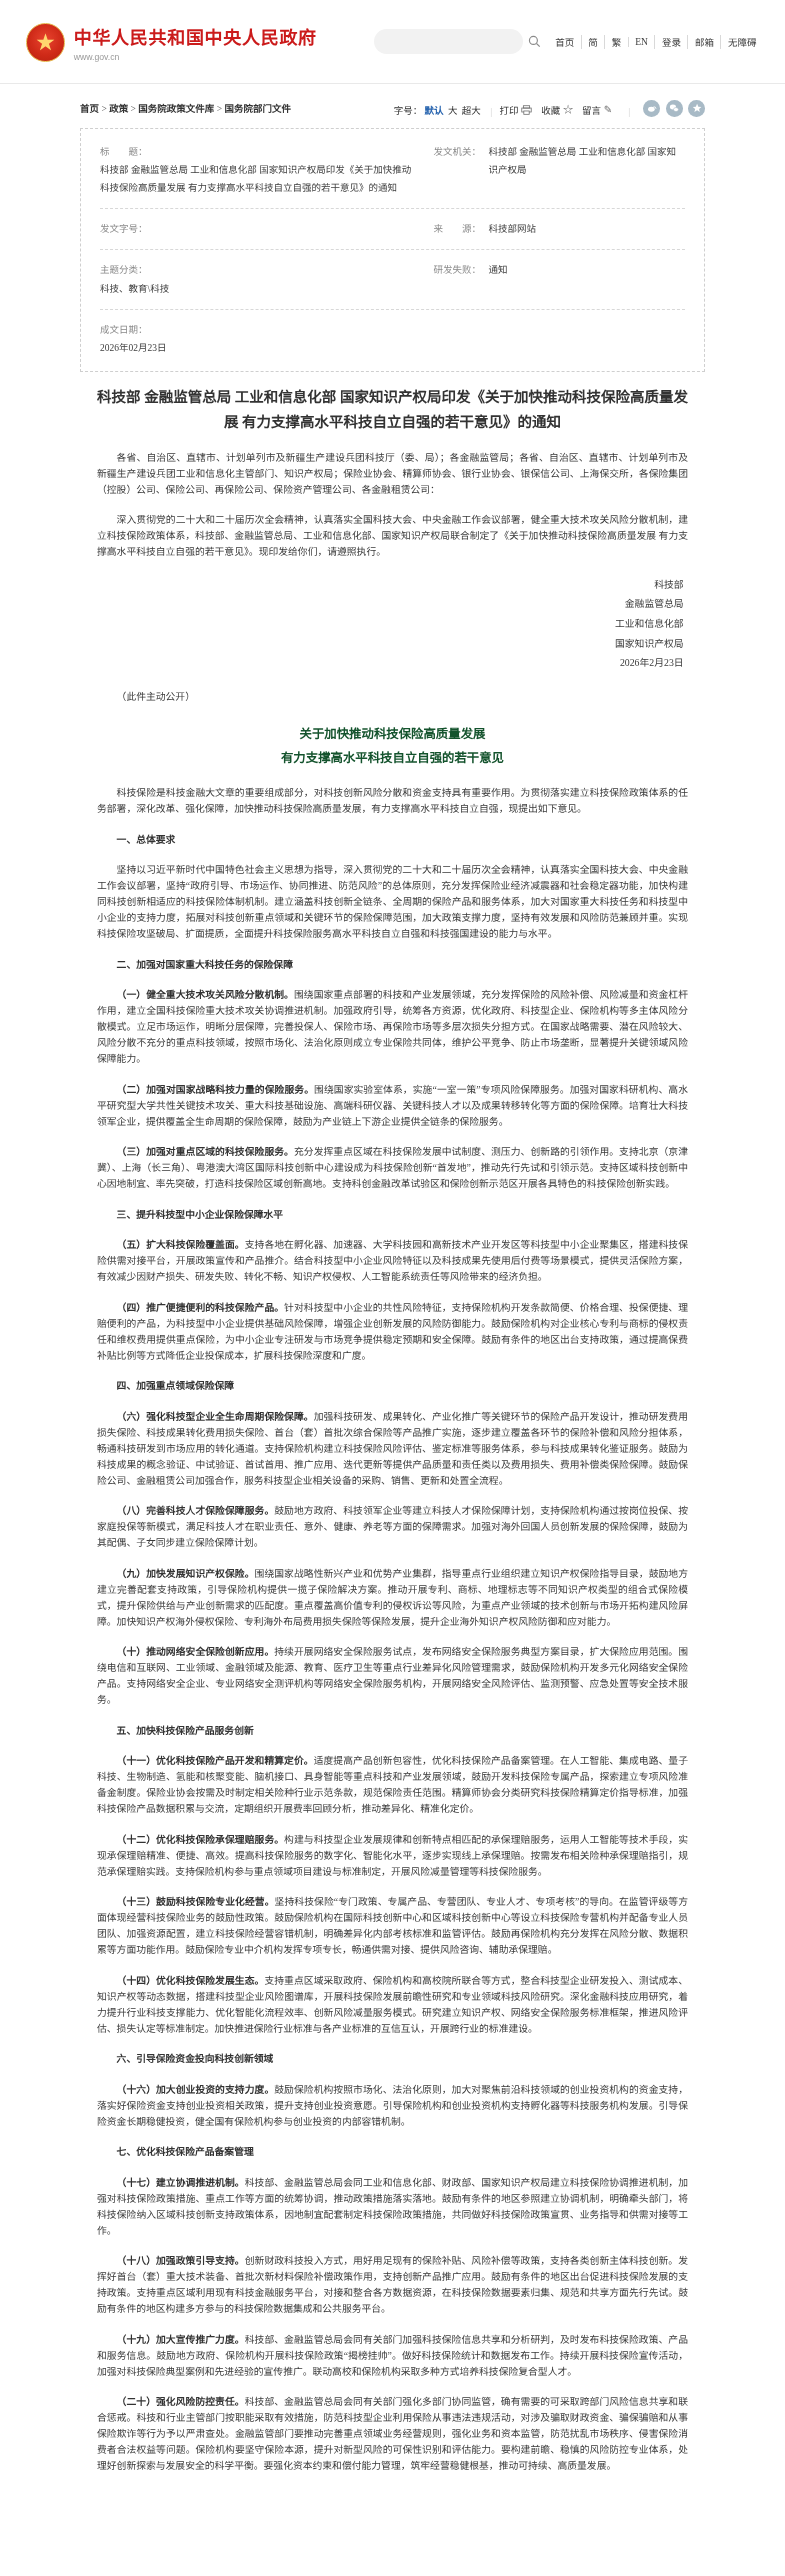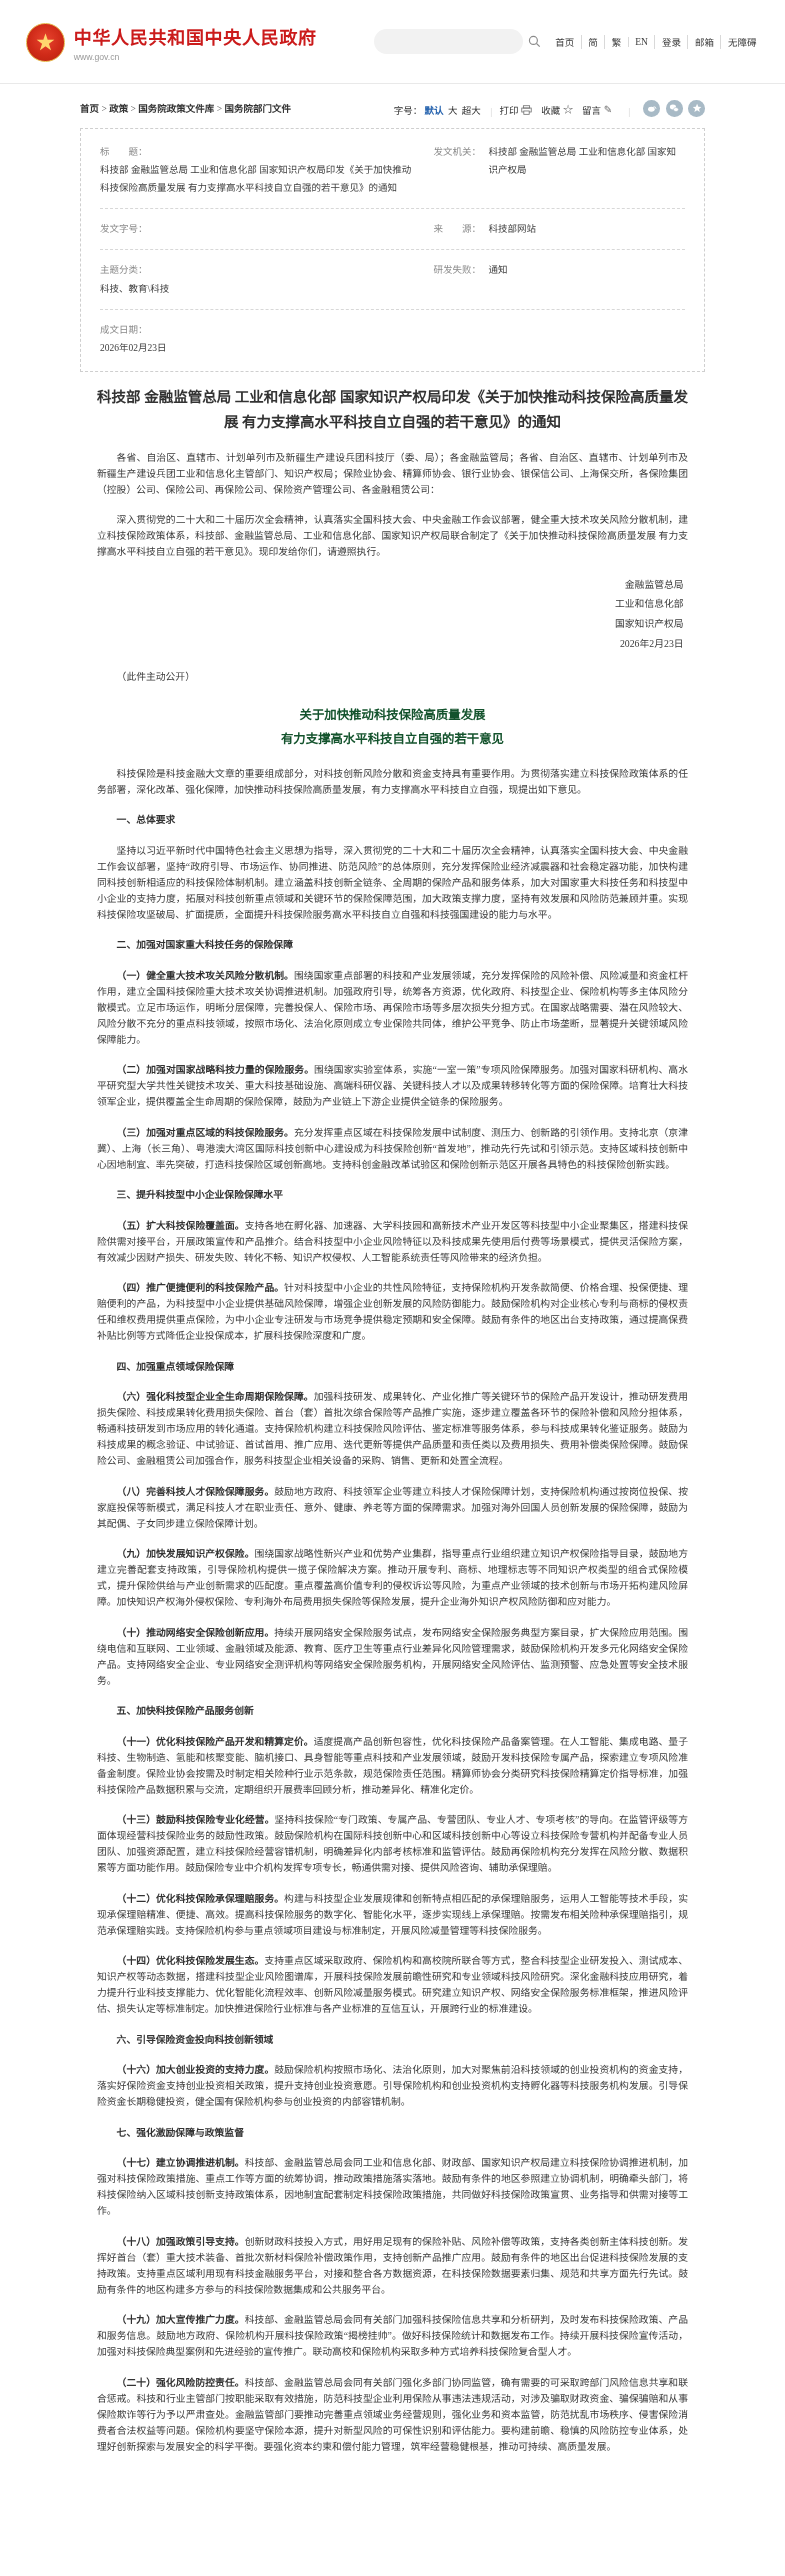--- a/index.html
+++ b/index.html
@@ -180,20 +180,21 @@
     </div>
   </div>
 </div>
 
 <div class="article">
   <h1 class="doc-title">科技部 金融监管总局 工业和信息化部 国家知识产权局印发《关于加快推动科技保险高质量发展 有力支撑高水平科技自立自强的若干意见》的通知</h1>
   <div>
       <p class="para">各省、自治区、直辖市、计划单列市及新疆生产建设兵团科技厅（委、局）；各金融监管局；各省、自治区、直辖市、计划单列市及新疆生产建设兵团工业和信息化主管部门、知识产权局；保险业协会、精算师协会、银行业协会、银保信公司、上海保交所，各保险集团（控股）公司、保险公司、再保险公司、保险资产管理公司、各金融租赁公司：</p>
       <p class="para">深入贯彻党的二十大和二十届历次全会精神，认真落实全国科技大会、中央金融工作会议部署，健全重大技术攻关风险分散机制，建立科技保险政策体系，科技部、金融监管总局、工业和信息化部、国家知识产权局联合制定了《关于加快推动科技保险高质量发展 有力支撑高水平科技自立自强的若干意见》。现印发给你们，请遵照执行。</p>
       <div class="sign">
+        <div class="sign-line">科技部</div>
         <div class="sign-line">金融监管总局</div>
         <div class="sign-line">工业和信息化部</div>
         <div class="sign-line">国家知识产权局</div>
         <div class="sign-line">2026年2月23日</div>
       </div>
       <p class="para">（此件主动公开）</p>
       <div class="doc-subtitle">
         <div>关于加快推动科技保险高质量发展</div>
         <div>有力支撑高水平科技自立自强的若干意见</div>
       </div>
@@ -207,25 +208,25 @@
       <p class="sec-h">三、提升科技型中小企业保险保障水平</p>
       <p class="para"><b>（五）扩大科技保险覆盖面。</b>支持各地在孵化器、加速器、大学科技园和高新技术产业开发区等科技型中小企业聚集区，搭建科技保险供需对接平台，开展政策宣传和产品推介。结合科技型中小企业风险特征以及科技成果先使用后付费等场景模式，提供灵活保险方案，有效减少因财产损失、研发失败、转化不畅、知识产权侵权、人工智能系统责任等风险带来的经济负担。</p>
       <p class="para"><b>（四）推广便捷便利的科技保险产品。</b>针对科技型中小企业的共性风险特征，支持保险机构开发条款简便、价格合理、投保便捷、理赔便利的产品，为科技型中小企业提供基础风险保障，增强企业创新发展的风险防御能力。鼓励保险机构对企业核心专利与商标的侵权责任和维权费用提供重点保险，为中小企业专注研发与市场竞争提供稳定预期和安全保障。鼓励有条件的地区出台支持政策，通过提高保费补贴比例等方式降低企业投保成本，扩展科技保险深度和广度。</p>
       <p class="sec-h">四、加强重点领域保险保障</p>
       <p class="para"><b>（六）强化科技型企业全生命周期保险保障。</b>加强科技研发、成果转化、产业化推广等关键环节的保险产品开发设计，推动研发费用损失保险、科技成果转化费用损失保险、首台（套）首批次综合保险等产品推广实施，逐步建立覆盖各环节的保险补偿和风险分担体系，畅通科技研发到市场应用的转化通道。支持保险机构建立科技保险风险评估、鉴定标准等服务体系，参与科技成果转化鉴证服务。鼓励为科技成果的概念验证、中试验证、首试首用、推广应用、迭代更新等提供产品质量和责任类以及费用损失、费用补偿类保险保障。鼓励保险公司、金融租赁公司加强合作，服务科技型企业相关设备的采购、销售、更新和处置全流程。</p>
       <p class="para"><b>（八）完善科技人才保险保障服务。</b>鼓励地方政府、科技领军企业等建立科技人才保险保障计划，支持保险机构通过按岗位投保、按家庭投保等新模式，满足科技人才在职业责任、意外、健康、养老等方面的保障需求。加强对海外回国人员创新发展的保险保障，鼓励为其配偶、子女同步建立保险保障计划。</p>
       <p class="para"><b>（九）加快发展知识产权保险。</b>围绕国家战略性新兴产业和优势产业集群，指导重点行业组织建立知识产权保险指导目录，鼓励地方建立完善配套支持政策，引导保险机构提供一揽子保险解决方案。推动开展专利、商标、地理标志等不同知识产权类型的组合式保险模式，提升保险供给与产业创新需求的匹配度。重点覆盖高价值专利的侵权诉讼等风险，为重点产业领域的技术创新与市场开拓构建风险屏障。加快知识产权海外侵权保险、专利海外布局费用损失保险等保险发展，提升企业海外知识产权风险防御和应对能力。</p>
       <p class="para"><b>（十）推动网络安全保险创新应用。</b>持续开展网络安全保险服务试点，发布网络安全保险服务典型方案目录，扩大保险应用范围。围绕电信和互联网、工业领域、金融领域及能源、教育、医疗卫生等重点行业差异化风险管理需求，鼓励保险机构开发多元化网络安全保险产品。支持网络安全企业、专业网络安全测评机构等网络安全保险服务机构，开展网络安全风险评估、监测预警、应急处置等安全技术服务。</p>
       <p class="sec-h">五、加快科技保险产品服务创新</p>
       <p class="para"><b>（十一）优化科技保险产品开发和精算定价。</b>适度提高产品创新包容性，优化科技保险产品备案管理。在人工智能、集成电路、量子科技、生物制造、氢能和核聚变能、脑机接口、具身智能等重点科技和产业发展领域，鼓励开发科技保险专属产品，探索建立专项风险准备金制度。保险业协会按需及时制定相关险种行业示范条款，规范保险责任范围。精算师协会分类研究科技保险精算定价指导标准，加强科技保险产品数据积累与交流，定期组织开展费率回顾分析，推动差异化、精准化定价。</p>
+      <p class="para"><b>（十二）优化科技保险承保理赔服务。</b>构建与科技型企业发展规律和创新特点相匹配的承保理赔服务，运用人工智能等技术手段，实现承保理赔精准、便捷、高效。提高科技保险服务的数字化、智能化水平，逐步实现线上承保理赔。按需发布相关险种承保理赔指引，规范承保理赔实践。支持保险机构参与重点领域项目建设与标准制定，开展风险减量管理等科技保险服务。</p>
       <p class="para"><b>（十三）鼓励科技保险专业化经营。</b>坚持科技保险“专门政策、专属产品、专营团队、专业人才、专项考核”的导向。在监管评级等方面体现经营科技保险业务的鼓励性政策。鼓励保险机构在国际科技创新中心和区域科技创新中心等设立科技保险专营机构并配备专业人员团队、加强资源配置，建立科技保险经营容错机制，明确差异化内部考核标准和监管评估。鼓励再保险机构充分发挥在风险分散、数据积累等方面功能作用。鼓励保险专业中介机构发挥专项专长，畅通供需对接、提供风险咨询、辅助承保理赔。</p>
-      <p class="para"><b>（十二）优化科技保险承保理赔服务。</b>构建与科技型企业发展规律和创新特点相匹配的承保理赔服务，运用人工智能等技术手段，实现承保理赔精准、便捷、高效。提高科技保险服务的数字化、智能化水平，逐步实现线上承保理赔。按需发布相关险种承保理赔指引，规范承保理赔实践。支持保险机构参与重点领域项目建设与标准制定，开展风险减量管理等科技保险服务。</p>
       <p class="para"><b>（十四）优化科技保险发展生态。</b>支持重点区域采取政府、保险机构和高校院所联合等方式，整合科技型企业研发投入、测试成本、知识产权等动态数据，搭建科技型企业风险图谱库，开展科技保险发展前瞻性研究和专业领域科技风险研究。深化金融科技应用研究，着力提升行业科技支撑能力、优化智能化流程效率、创新风险减量服务模式。研究建立知识产权、网络安全保险服务标准框架，推进风险评估、损失认定等标准制定。加快推进保险行业标准与各产业标准的互信互认，开展跨行业的标准建设。</p>
       <p class="sec-h">六、引导保险资金投向科技创新领域</p>
       <p class="para"><b>（十六）加大创业投资的支持力度。</b>鼓励保险机构按照市场化、法治化原则，加大对聚焦前沿科技领域的创业投资机构的资金支持，落实好保险资金支持创业投资相关政策，提升支持创业投资意愿。引导保险机构和创业投资机构支持孵化器等科技服务机构发展。引导保险资金长期稳健投资，健全国有保险机构参与创业投资的内部容错机制。</p>
-      <p class="sec-h">七、强化激励保障与政策监督</p>
+      <p class="sec-h">七、优化科技保险产品备案管理</p>
       <p class="para"><b>（十七）建立协调推进机制。</b>科技部、金融监管总局会同工业和信息化部、财政部、国家知识产权局建立科技保险协调推进机制，加强对科技保险政策措施、重点工作等方面的统筹协调，推动政策措施落实落地。鼓励有条件的地区参照建立协调机制，明确牵头部门，将科技保险纳入区域科技创新支持政策体系，因地制宜配套制定科技保险政策措施，共同做好科技保险政策宣贯、业务指导和供需对接等工作。</p>
       <p class="para"><b>（十八）加强政策引导支持。</b>创新财政科技投入方式，用好用足现有的保险补贴、风险补偿等政策，支持各类创新主体科技创新。发挥好首台（套）重大技术装备、首批次新材料保险补偿政策作用，支持创新产品推广应用。鼓励有条件的地区出台促进科技保险发展的支持政策。支持重点区域利用现有科技金融服务平台，对接和整合各方数据资源，在科技保险数据要素归集、规范和共享方面先行先试。鼓励有条件的地区构建多方参与的科技保险数据集成和公共服务平台。</p>
       <p class="para"><b>（十九）加大宣传推广力度。</b>科技部、金融监管总局会同有关部门加强科技保险信息共享和分析研判，及时发布科技保险政策、产品和服务信息。鼓励地方政府、保险机构开展科技保险政策“揭榜挂帅”。做好科技保险统计和数据发布工作。持续开展科技保险宣传活动，加强对科技保险典型案例和先进经验的宣传推广。联动高校和保险机构采取多种方式培养科技保险复合型人才。</p>
       <p class="para"><b>（二十）强化风险防控责任。</b>科技部、金融监管总局会同有关部门强化多部门协同监管，确有需要的可采取跨部门风险信息共享和联合惩戒。科技和行业主管部门按职能采取有效措施，防范科技型企业利用保险从事违法违规活动，对涉及骗取财政资金、骗保骗赔和从事保险欺诈等行为予以严肃查处。金融监管部门要推动完善重点领域业务经营规则，强化业务和资本监管，防范扰乱市场秩序、侵害保险消费者合法权益等问题。保险机构要坚守保险本源，提升对新型风险的可保性识别和评估能力。要构建前瞻、稳慎的风险防控专业体系，处理好创新探索与发展安全的科学平衡。要强化资本约束和偿付能力管理，筑牢经营稳健根基，推动可持续、高质量发展。</p>
     </div>
 </div>
 
 
 </body></html>

